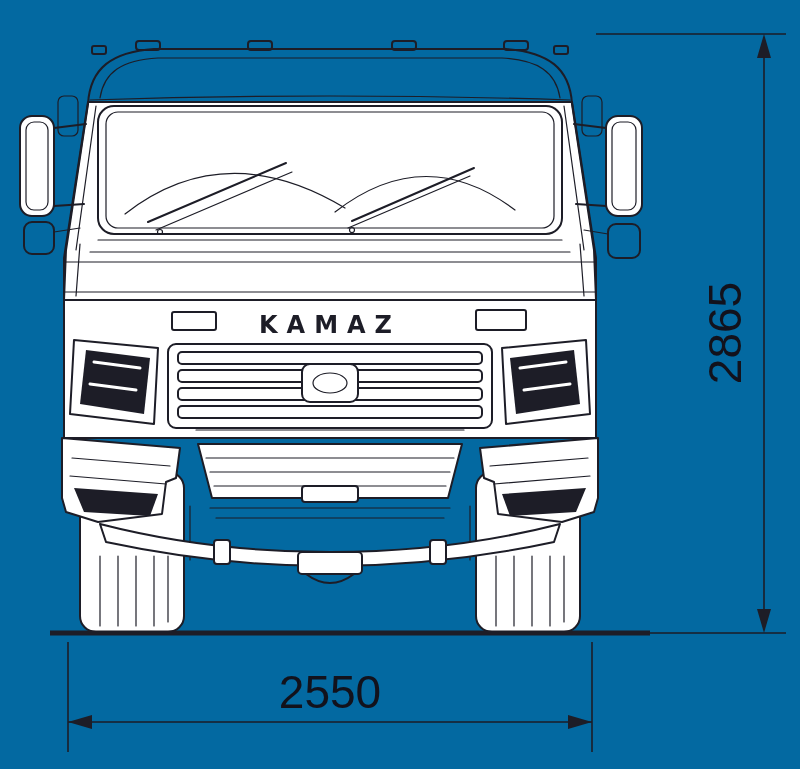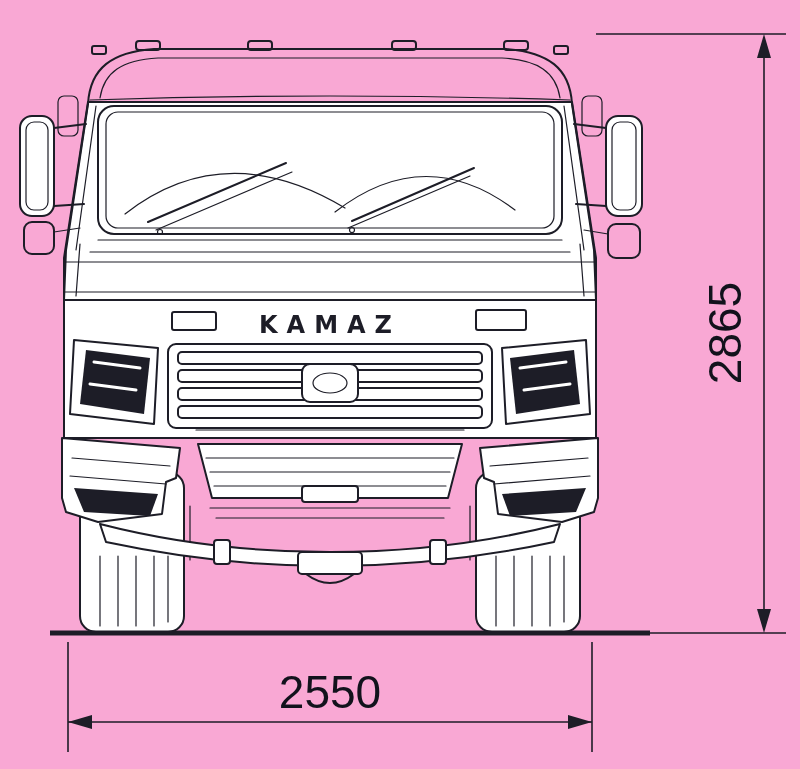--- a/index.html
+++ b/index.html
@@ -4,21 +4,21 @@
 <style>
   html, body {
     margin: 0;
     padding: 0;
     background: #ffffff;
   }
   .stage {
     position: relative;
     width: 800px;
     height: 769px;
-    background: #f9a8d4;
+    background: #0369a1;
     overflow: hidden;
     font-family: "Liberation Sans", sans-serif;
   }
   svg { display: block; }
 
   
   .s2 { fill: none; stroke: #1d1d27; stroke-width: 2;   stroke-linejoin: round; stroke-linecap: round; }
   .s1 { fill: none; stroke: #1d1d27; stroke-width: 1.2; stroke-linejoin: round; stroke-linecap: round; }
   .fW { fill: #ffffff; stroke: #1d1d27; stroke-width: 2; stroke-linejoin: round; }
   .fD { fill: #1d1d27; stroke: none; }

